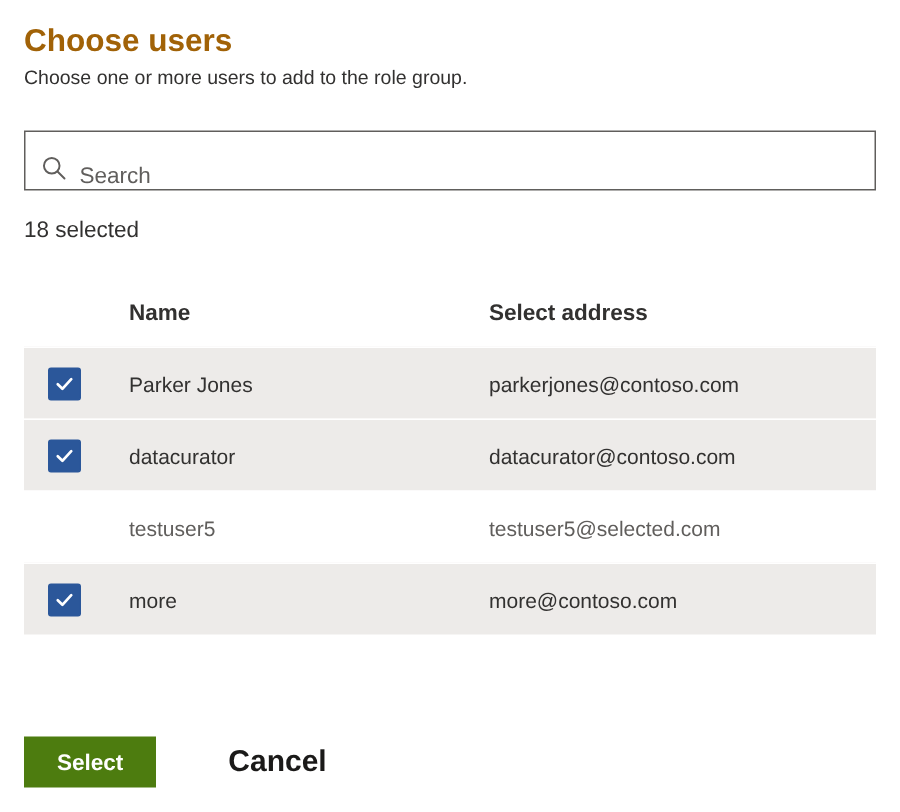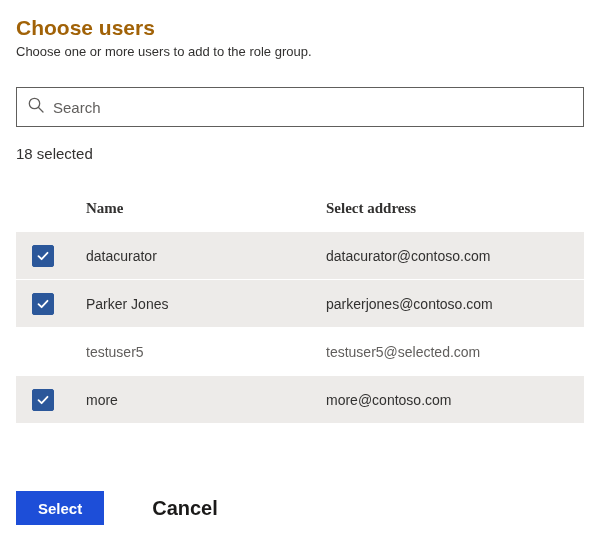--- a/index.html
+++ b/index.html
@@ -22,21 +22,21 @@
       margin-bottom: 4px;
       color: #a16207;
     }
     .subtitle {
       font-size: 13px;
       color: #323130;
       margin-bottom: 28px;
     }
     .search-box {
       display: flex;
-      align-items: center;
+      align-items: flex-end;
       border: 1px solid #605e5c;
       height: 40px;
       padding: 0 10px;
       margin-bottom: 18px;
     }
     .search-box svg {
       flex-shrink: 0;
     }
     .search-input {
       border: none;
@@ -52,21 +52,20 @@
     }
     .selected-count {
       font-size: 15px;
       margin-bottom: 28px;
     }
     .table-header {
       display: flex;
       padding: 10px 0 14px 0;
       font-weight: 600;
       font-size: 15px;
-      font-family: Liberation Serif, serif;
     }
     .col-check {
       width: 70px;
       flex-shrink: 0;
       display: flex;
       align-items: center;
       padding-left: 16px;
     }
     .col-name {
       width: 240px;
@@ -116,21 +115,21 @@
     }
     .footer {
       position: absolute;
       bottom: 16px;
       left: 16px;
       display: flex;
       align-items: center;
       gap: 48px;
     }
     .btn-primary {
-      background: #1d4ed8;
+      background: #4d7c0f;
       color: #fff;
       border: none;
       font-size: 15px;
       font-weight: 600;
       height: 34px;
       padding: 0 22px;
       cursor: pointer;
     }
     .btn-secondary {
       background: transparent;
@@ -167,33 +166,33 @@
 
 <div id="rows-container">
     <div class="row selected">
       <div class="col-check">
         <div class="checkbox checked">
           <svg width="14" height="14" viewBox="0 0 14 14">
             <path d="M2.5 7.2 L5.6 10.2 L11.5 3.8" stroke="#fff" stroke-width="1.8" fill="none" stroke-linecap="round" stroke-linejoin="round"></path>
           </svg>
         </div>
       </div>
-      <div class="col-name">datacurator</div>
-      <div class="col-email">datacurator@contoso.com</div>
+      <div class="col-name">Parker Jones</div>
+      <div class="col-email">parkerjones@contoso.com</div>
     </div>
     <div class="row selected">
       <div class="col-check">
         <div class="checkbox checked">
           <svg width="14" height="14" viewBox="0 0 14 14">
             <path d="M2.5 7.2 L5.6 10.2 L11.5 3.8" stroke="#fff" stroke-width="1.8" fill="none" stroke-linecap="round" stroke-linejoin="round"></path>
           </svg>
         </div>
       </div>
-      <div class="col-name">Parker Jones</div>
-      <div class="col-email">parkerjones@contoso.com</div>
+      <div class="col-name">datacurator</div>
+      <div class="col-email">datacurator@contoso.com</div>
     </div>
     <div class="row">
       <div class="col-check">
         <div class="checkbox"></div>
       </div>
       <div class="col-name">testuser5</div>
       <div class="col-email">testuser5@selected.com</div>
     </div>
     <div class="row selected">
       <div class="col-check">

